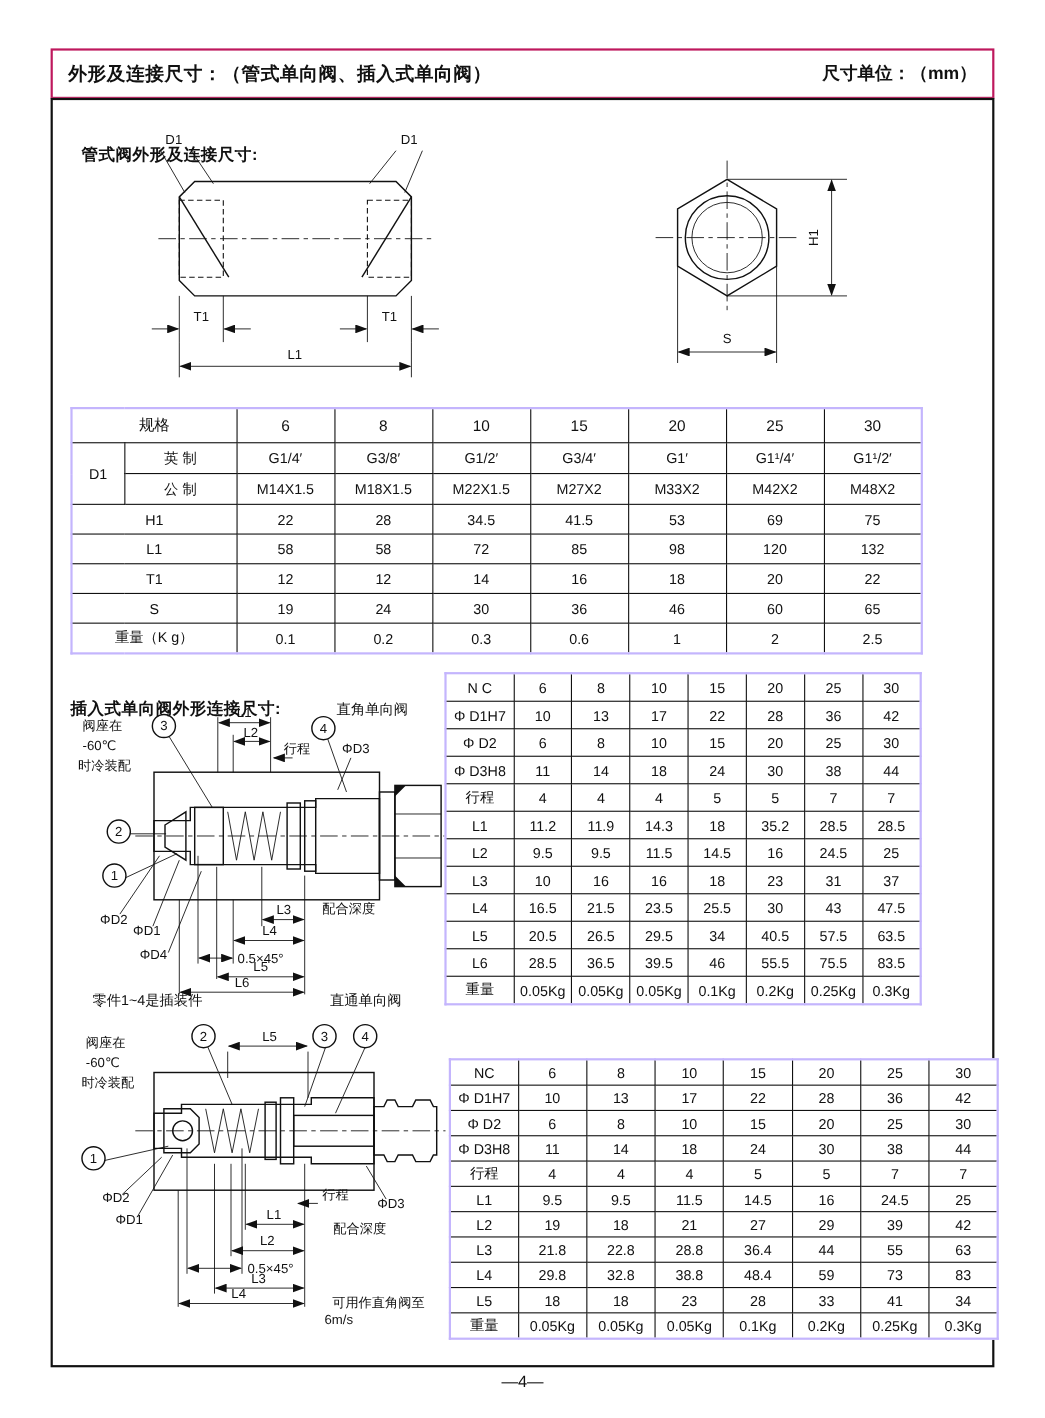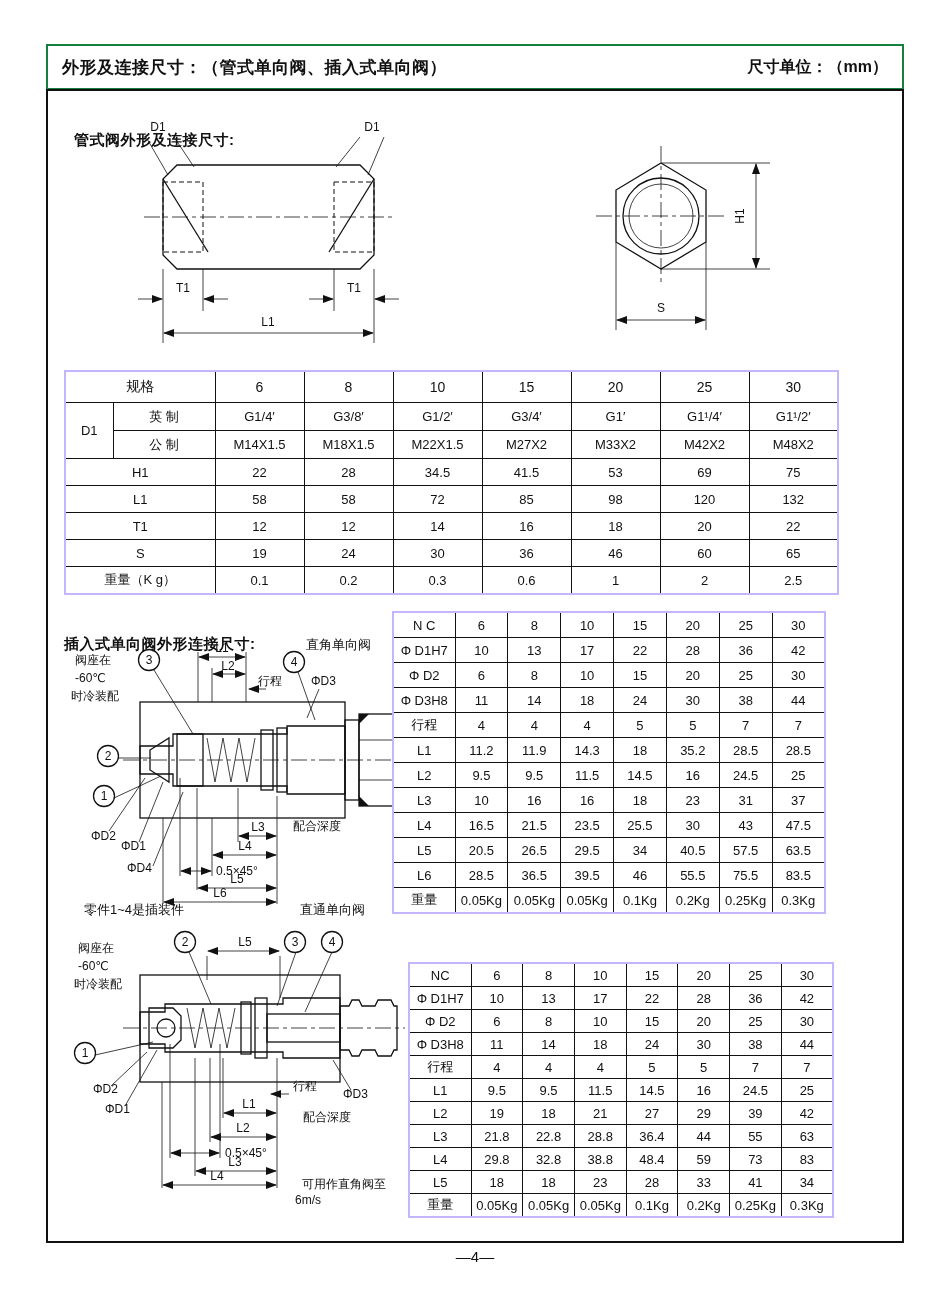--- a/index.html
+++ b/index.html
@@ -1,39 +1,39 @@
 <!DOCTYPE html>
 <html><head>
 <meta charset="utf-8">
 <style>
   html,body{margin:0;padding:0;background:#fff;}
   .page{position:relative;width:950px;height:1289px;background:#fff;overflow:hidden;
         font-family:"Liberation Sans","DejaVu Sans",sans-serif;color:#111;}
   .header-box{position:absolute;left:46px;top:44px;width:858px;height:46px;
-        border:2px solid #15803d;box-sizing:border-box;display:flex;align-items:center;
+        border:2px solid #be185d;box-sizing:border-box;display:flex;align-items:center;
         justify-content:space-between;padding:0 14px;background:#fff;}
   .h-title{font-size:17px;font-weight:700;letter-spacing:.5px;}
   .h-unit{font-size:16px;font-weight:700;}
   .content-box{position:absolute;left:46px;top:89px;width:858px;height:1154px;
         border:2px solid #111;box-sizing:border-box;background:#fff;}
   .sec-title{position:absolute;font-size:15px;font-weight:600;letter-spacing:.5px;margin-top:31px;}
   .small-lbl{position:absolute;font-size:13px;}
   .drw{position:absolute;}
   .footer{position:absolute;left:0;top:1248px;width:950px;text-align:center;font-size:15px;}
 
   table.dtable{position:absolute;border-collapse:collapse;table-layout:fixed;background:#fff;
         border:2px solid #c4b5fd;}
   table.dtable td{border:1px solid #111;text-align:center;padding:0;font-size:13px;}
   .maintbl{left:64px;top:370px;width:773px;}
   .maintbl td{height:26px;}
   .maintbl tr.r-spec td{height:30px;font-size:14px;}
   .maintbl tr.r-inch td,.maintbl tr.r-metric td{height:27px;}
-  .tblA{left:392px;top:611px;width:434px;}
+  .tblA{left:404px;top:611px;width:434px;}
   .tblA td{height:24px;font-size:12.5px;}
-  .tblB{left:408px;top:962px;width:426px;}
+  .tblB{left:408px;top:962px;width:500px;}
   .tblB td{height:22px;font-size:12px;}
 
   
   .s-ln{stroke:#111;stroke-width:1.3;fill:none;}
   .s-tn{stroke:#111;stroke-width:.8;fill:none;}
   .s-cl{stroke:#111;stroke-width:.8;fill:none;stroke-dasharray:16 4 4 4;}
   .s-dsh{stroke:#111;stroke-width:1;fill:none;stroke-dasharray:5 3;}
   text.s-txt{fill:#111;font-size:12px;font-family:"Liberation Sans","DejaVu Sans",sans-serif;}
   .s-mid{text-anchor:middle;}
 </style>

